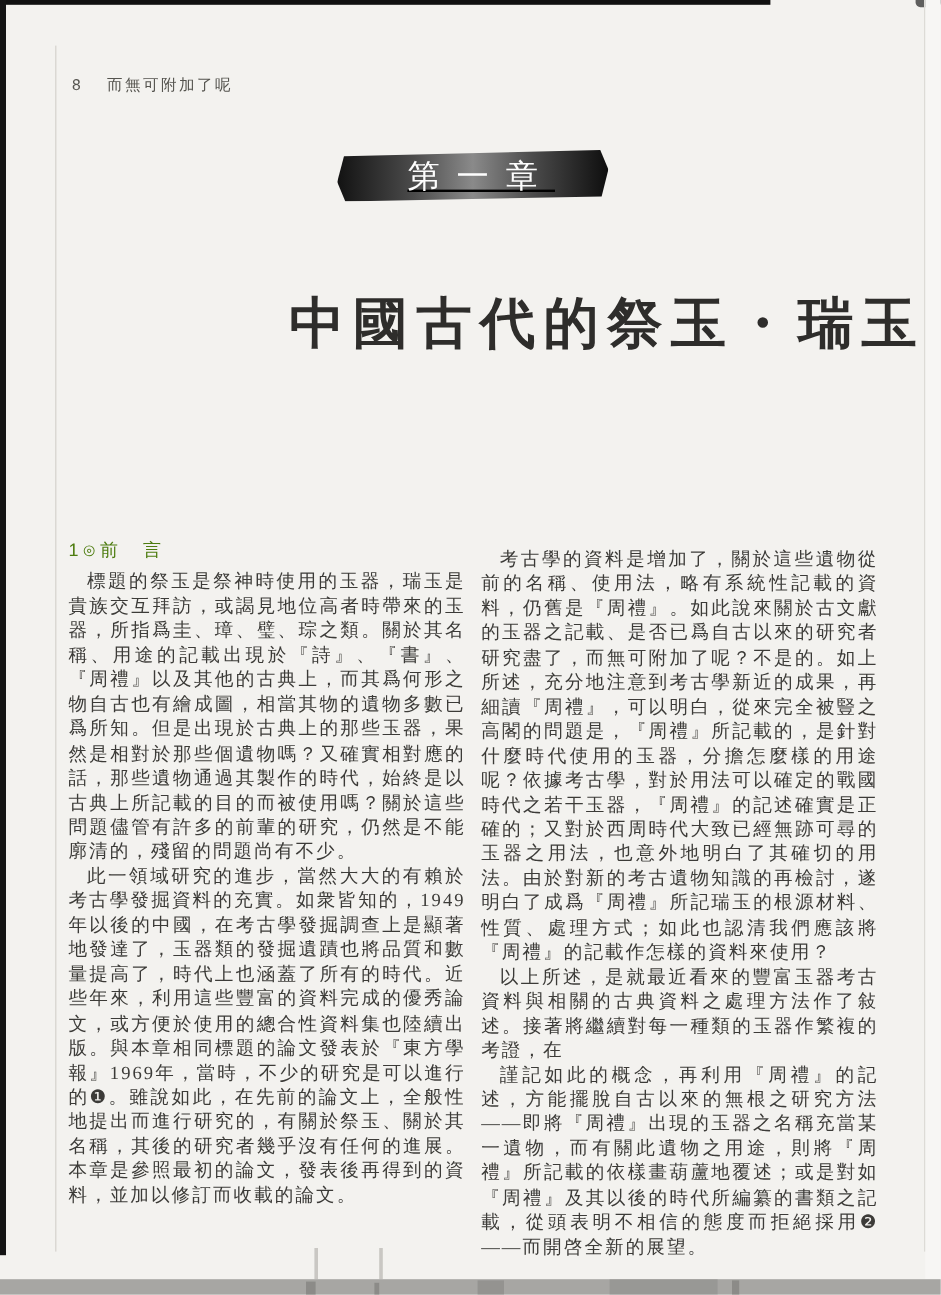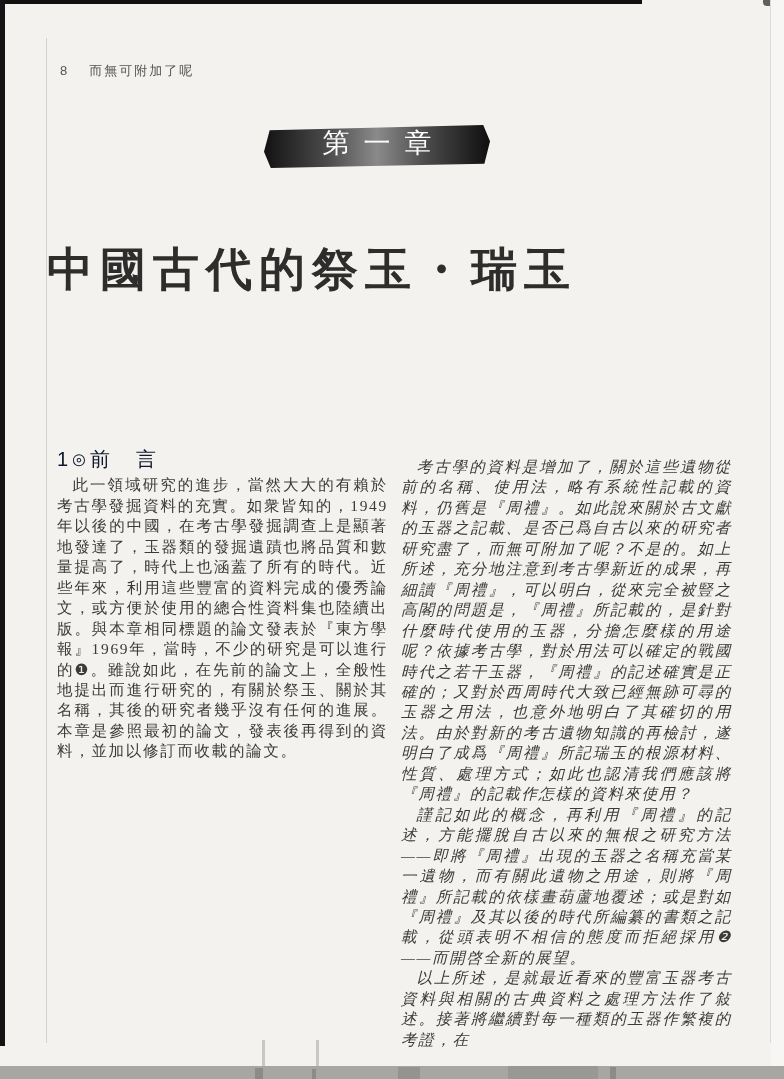--- a/index.html
+++ b/index.html
@@ -26,46 +26,46 @@
 
   .page-header{
     position:absolute;left:60px;top:62px;width:400px;
     font-family:"Liberation Sans", sans-serif;
     font-size:13px;color:#55544f;letter-spacing:2px;
     display:flex;align-items:baseline;gap:22px;
   }
   .page-header .pnum{letter-spacing:0;}
 
   .chapter-banner{
-    position:absolute;left:264px;top:125px;width:226px;height:43px;
+    position:absolute;left:281px;top:125px;width:226px;height:43px;
     background:linear-gradient(90deg,#121212 0%,#4b4b4b 28%,#8a8a8a 50%,#4b4b4b 72%,#0e0e0e 100%);
     clip-path:polygon(0% 62%, 2.5% 12%, 97% 0%, 100% 38%, 97.5% 90%, 3% 100%);
-    display:flex;justify-content:center;
+    display:flex;align-items:center;justify-content:center;text-decoration:underline;
   }
   .chapter-banner .banner-text{
     color:#fdfdfd;font-size:27px;letter-spacing:14px;text-indent:14px;
     font-family:"Liberation Serif", serif;font-weight:500;
   }
 
   .chapter-title{
     position:absolute;left:47px;top:239px;width:724px;
-    text-align:left;font-size:46px;font-weight:600;color:#2e2d2b;
+    text-align:right;font-size:46px;font-weight:600;color:#2e2d2b;
     letter-spacing:7px;font-family:"Liberation Serif", serif;
   }
 
   .col{
     position:absolute;width:331px;color:#3c3b38;
     font-size:15.5px;line-height:20.45px;letter-spacing:1.7px;
     text-align:justify;text-justify:inter-ideograph;
   }
   .col-left{left:57px;top:449px;}
-  .col-right{left:401px;top:457px;font-style:italic;}
+  .col-right{left:401px;top:457px;}
   .section-heading{
     font-family:"Liberation Sans", sans-serif;
-    font-size:20px;color:#0f172a;letter-spacing:3px;
+    font-size:15px;color:#4d7c0f;letter-spacing:3px;
     margin:0 0 6px 0;font-weight:500;
   }
   .col p{margin:0;text-indent:1em;}
 </style>
 </head>
 <body>
 
 <div class="scan-strip-top"></div>
 <div class="scan-blotch-tr"></div>
 <div class="scan-strip-left"></div>
@@ -87,20 +87,21 @@
 </div>
 
 <div class="chapter-banner">
   <span class="banner-text">第一章</span>
 </div>
 
 <div class="chapter-title">中國古代的祭玉・瑞玉</div>
 
 <div class="col col-left">
   <h2 class="section-heading">1⊙前　言</h2>
+  <p>標題的祭玉是祭神時使用的玉器，瑞玉是貴族交互拜訪，或謁見地位高者時帶來的玉器，所指爲圭、璋、璧、琮之類。關於其名稱、用途的記載出現於『詩』、『書』、『周禮』以及其他的古典上，而其爲何形之物自古也有繪成圖，相當其物的遺物多數已爲所知。但是出現於古典上的那些玉器，果然是相對於那些個遺物嗎？又確實相對應的話，那些遺物通過其製作的時代，始終是以古典上所記載的目的而被使用嗎？關於這些問題儘管有許多的前輩的研究，仍然是不能廓清的，殘留的問題尚有不少。</p>
   <p>此一領域研究的進步，當然大大的有賴於考古學發掘資料的充實。如衆皆知的，1949年以後的中國，在考古學發掘調查上是顯著地發達了，玉器類的發掘遺蹟也將品質和數量提高了，時代上也涵蓋了所有的時代。近些年來，利用這些豐富的資料完成的優秀論文，或方便於使用的總合性資料集也陸續出版。與本章相同標題的論文發表於『東方學報』1969年，當時，不少的研究是可以進行的❶。雖說如此，在先前的論文上，全般性地提出而進行研究的，有關於祭玉、關於其名稱，其後的研究者幾乎沒有任何的進展。本章是參照最初的論文，發表後再得到的資料，並加以修訂而收載的論文。</p>
 </div>
 
 <div class="col col-right">
   <p>考古學的資料是增加了，關於這些遺物從前的名稱、使用法，略有系統性記載的資料，仍舊是『周禮』。如此說來關於古文獻的玉器之記載、是否已爲自古以來的研究者研究盡了，而無可附加了呢？不是的。如上所述，充分地注意到考古學新近的成果，再細讀『周禮』，可以明白，從來完全被豎之高閣的問題是，『周禮』所記載的，是針對什麼時代使用的玉器，分擔怎麼樣的用途呢？依據考古學，對於用法可以確定的戰國時代之若干玉器，『周禮』的記述確實是正確的；又對於西周時代大致已經無跡可尋的玉器之用法，也意外地明白了其確切的用法。由於對新的考古遺物知識的再檢討，遂明白了成爲『周禮』所記瑞玉的根源材料、性質、處理方式；如此也認清我們應該將『周禮』的記載作怎樣的資料來使用？</p>
+  <p>以上所述，是就最近看來的豐富玉器考古資料與相關的古典資料之處理方法作了敍述。接著將繼續對每一種類的玉器作繁複的考證，在</p>
   <p>謹記如此的概念，再利用『周禮』的記述，方能擺脫自古以來的無根之研究方法——即將『周禮』出現的玉器之名稱充當某一遺物，而有關此遺物之用途，則將『周禮』所記載的依樣畫葫蘆地覆述；或是對如『周禮』及其以後的時代所編纂的書類之記載，從頭表明不相信的態度而拒絕採用❷——而開啓全新的展望。</p>
-  <p>以上所述，是就最近看來的豐富玉器考古資料與相關的古典資料之處理方法作了敍述。接著將繼續對每一種類的玉器作繁複的考證，在</p>
 </div>
 
 </body></html>

